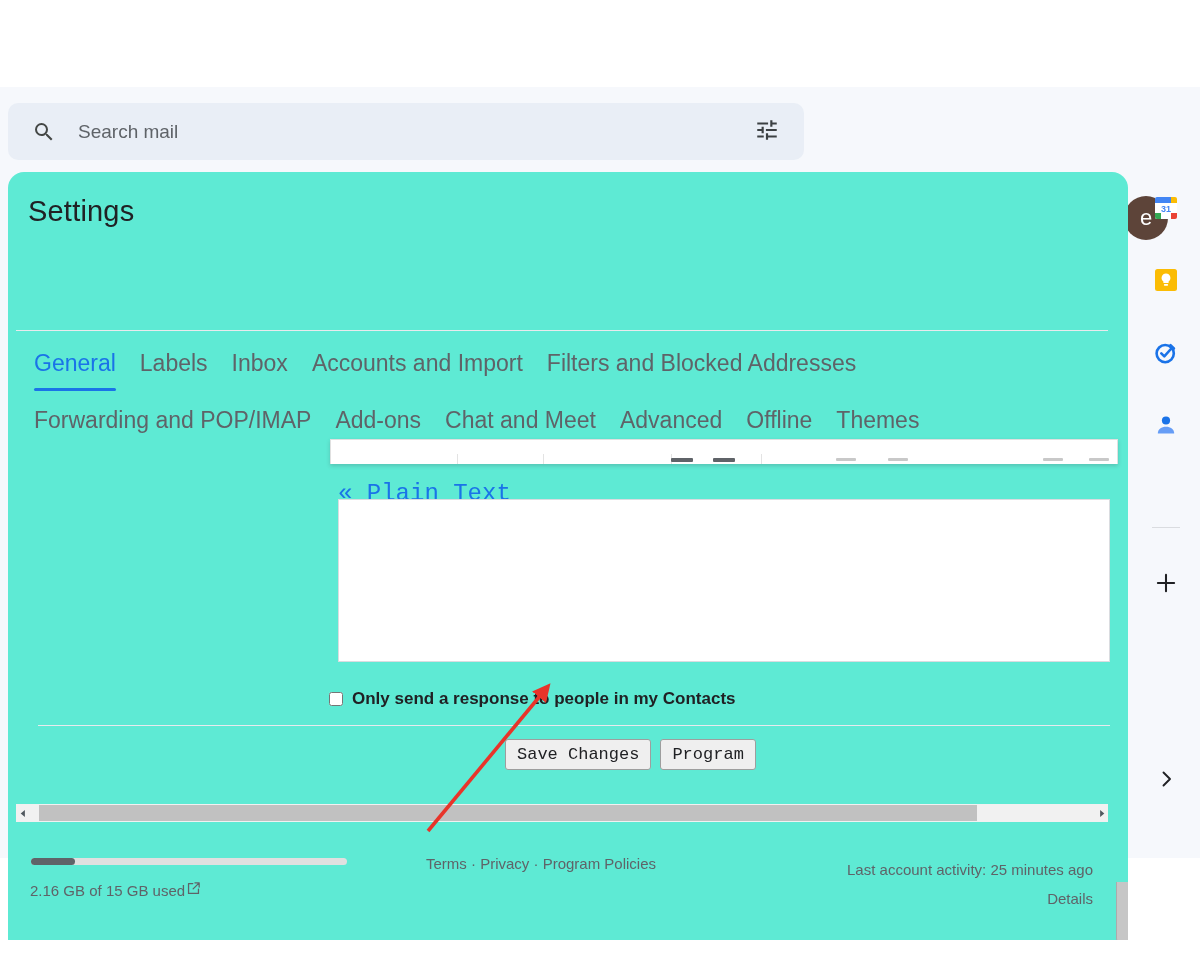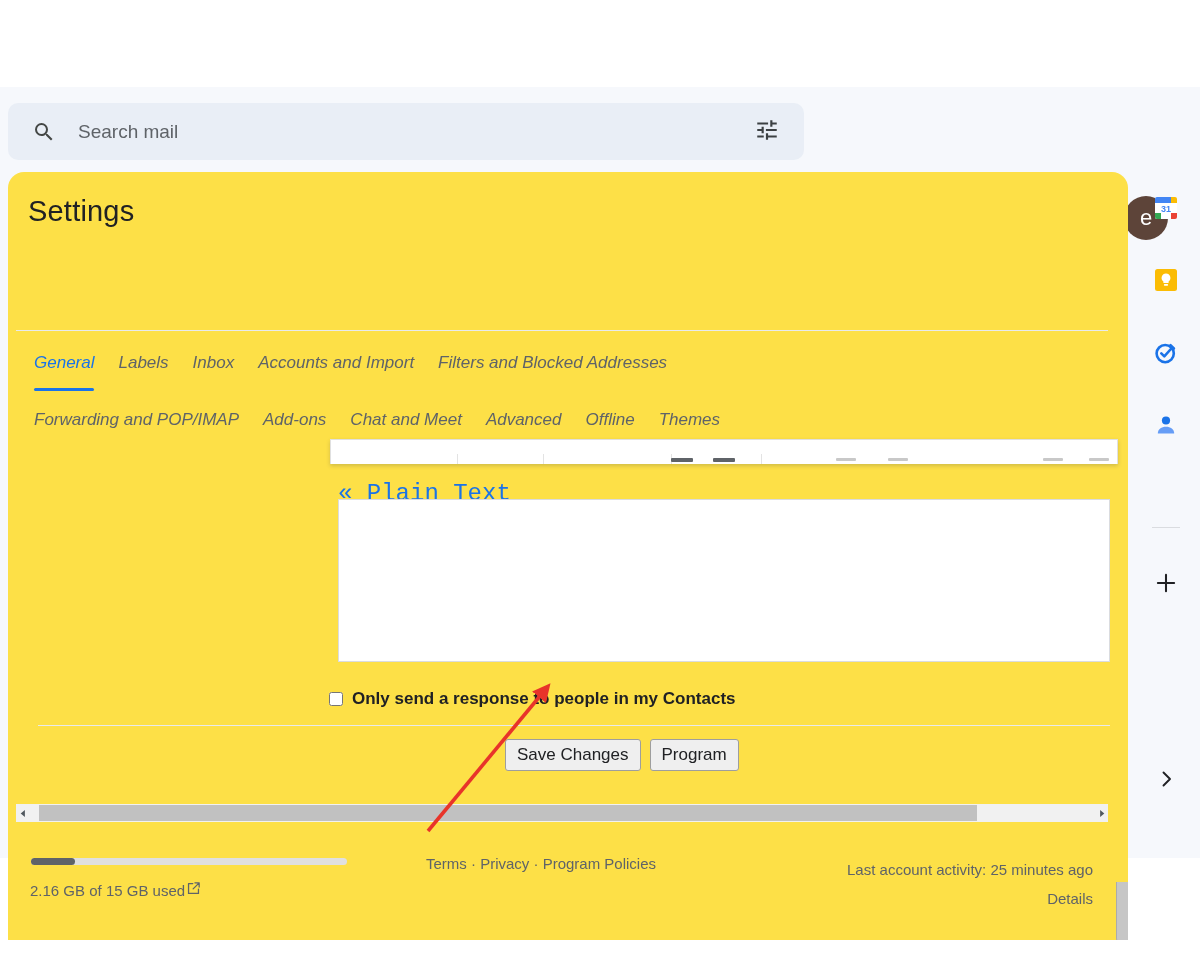--- a/index.html
+++ b/index.html
@@ -61,47 +61,46 @@
     background: #5d4439;
     color: #ffffff;
     display: flex; align-items: center; justify-content: center;
     font-size: 22px; font-weight: 400;
   }
 
   
   .panel {
     position: absolute; left: 8px; top: 85px;
     width: 1120px; height: 768px;
-    background: #fde047;
+    background: #5eead4;
     border-radius: 16px 16px 0 0;
     overflow: hidden;
   }
   .settings-title {
     position: absolute; left: 20px; top: 23px;
     font-size: 29px; color: #202124; font-weight: 400;
     letter-spacing: 0.2px;
   }
   .title-divider {
     position: absolute; left: 8px; top: 158px;
     width: 1092px; height: 1px; background: #e8eaed;
   }
 
   .tabs-row {
     position: absolute; left: 26px;
     display: flex; align-items: flex-start;
   }
   .tabs-row.row1 { top: 177px; }
   .tabs-row.row2 { top: 234px; }
   .tab {
-    font-size: 17px; color: #5f6368;
+    font-size: 23px; color: #5f6368;
     padding: 0 12px;
     white-space: nowrap;
     position: relative;
     line-height: 28px;
-    font-style: italic;
   }
   .tab:first-child { padding-left: 0; }
   .tab.active { color: #1a73e8; }
   .tab.active::after {
     content: ""; position: absolute;
     left: 0; right: 12px; bottom: -14px;
     height: 3px; background: #1a73e8; border-radius: 2px;
   }
 
   
@@ -157,21 +156,21 @@
 
   .btn-divider {
     position: absolute; left: 30px; top: 553px;
     width: 1072px; height: 1px; background: #e8eaed;
   }
   .btn-row {
     position: absolute; left: 497px; top: 567px;
     display: flex; gap: 9px;
   }
   .gbtn {
-    font-family: Liberation Sans, sans-serif;
+    font-family: Liberation Mono, monospace;
     font-size: 17px; color: #202124;
     background: #efefef;
     border: 1px solid #9e9e9e;
     border-radius: 3px;
     padding: 5px 11px;
     cursor: pointer;
   }
 
   
   .hscroll {

